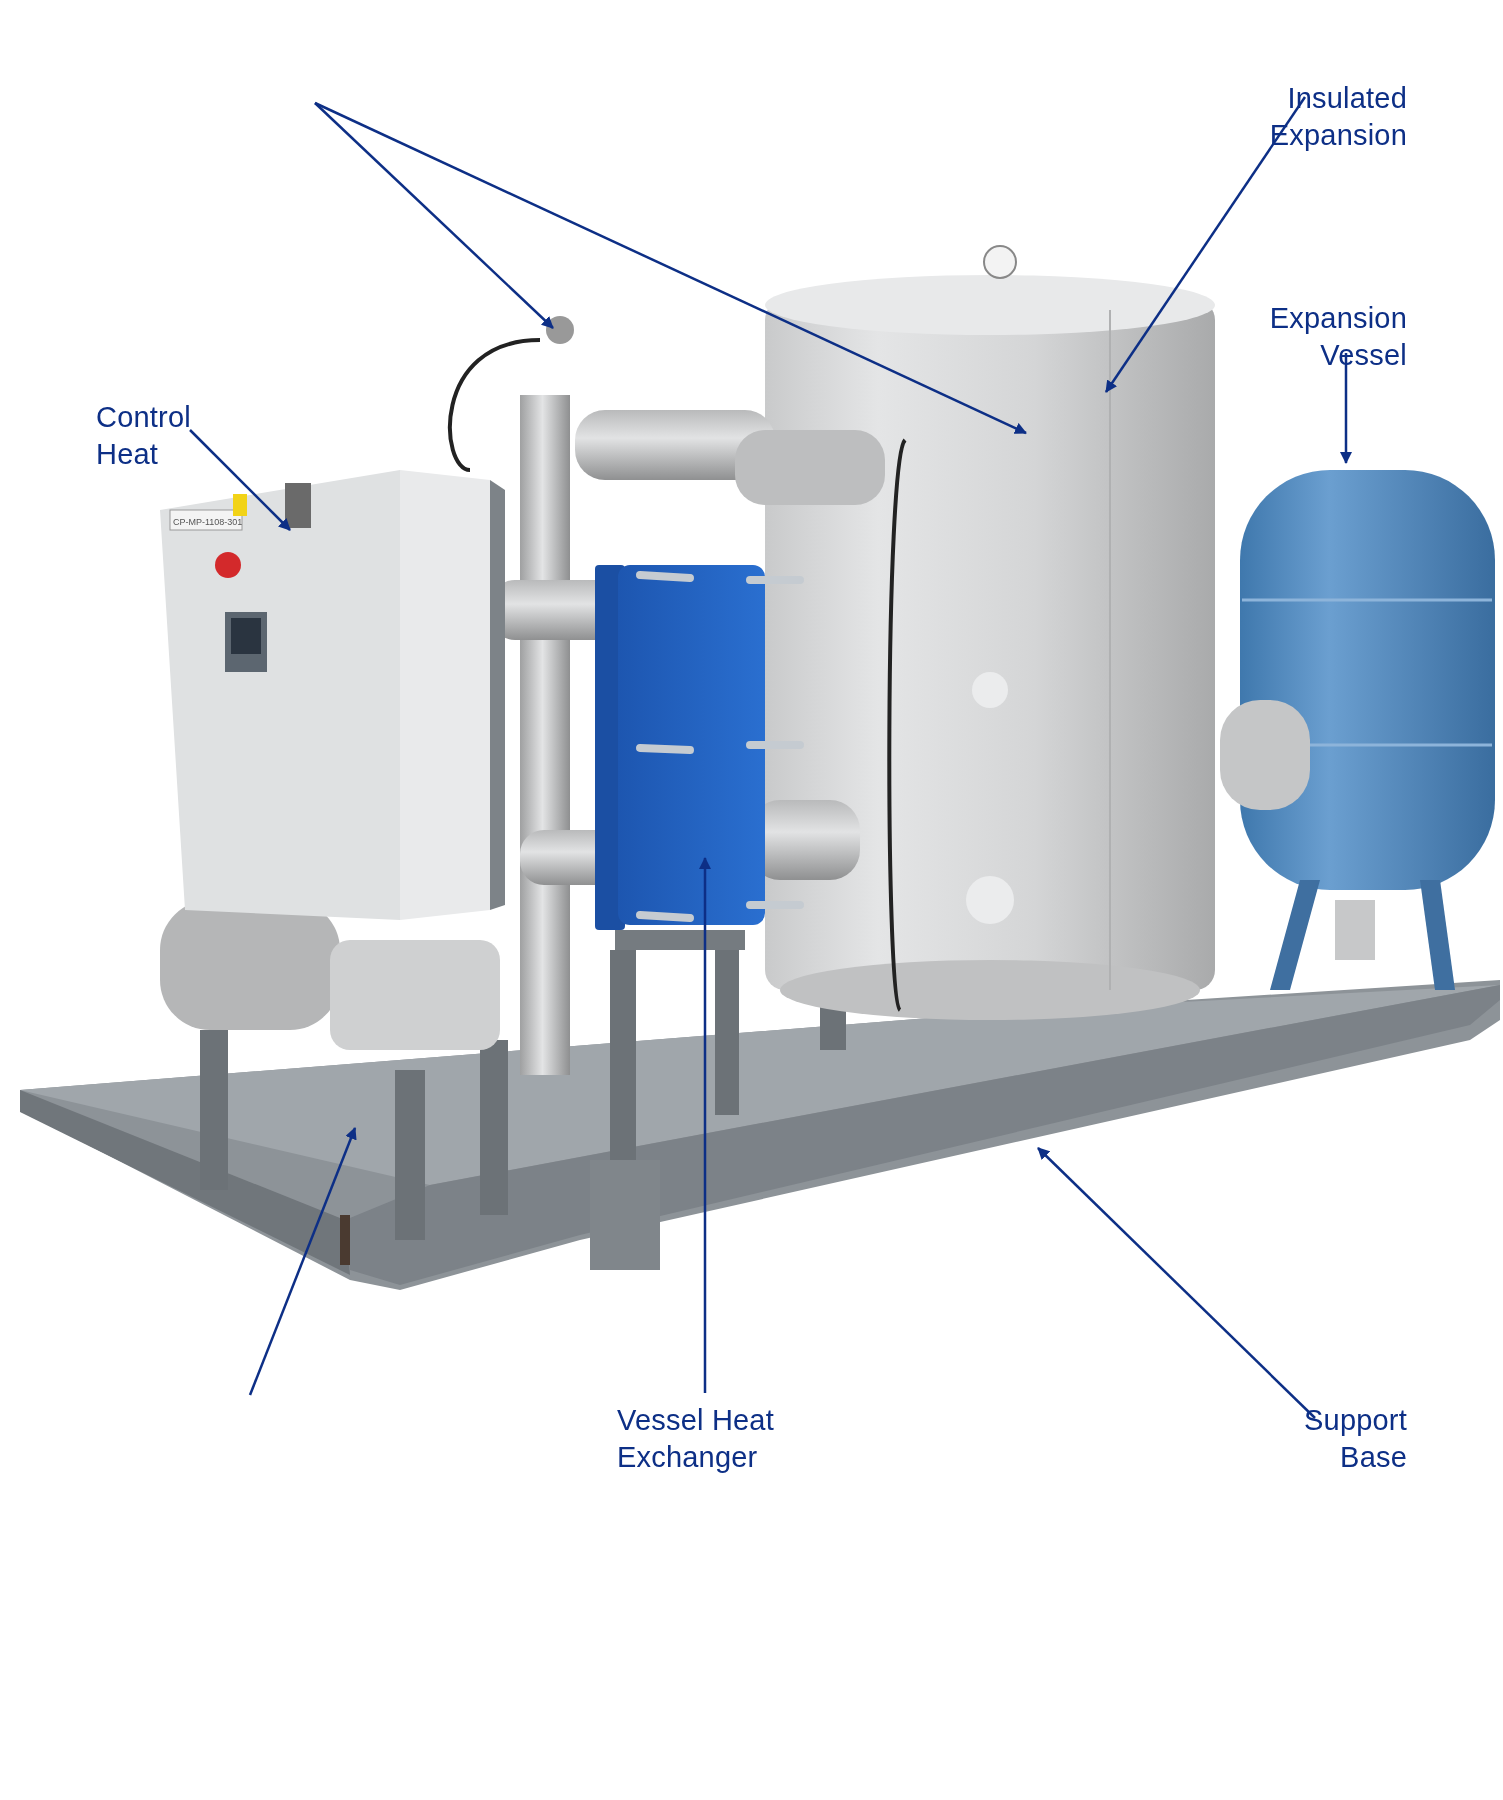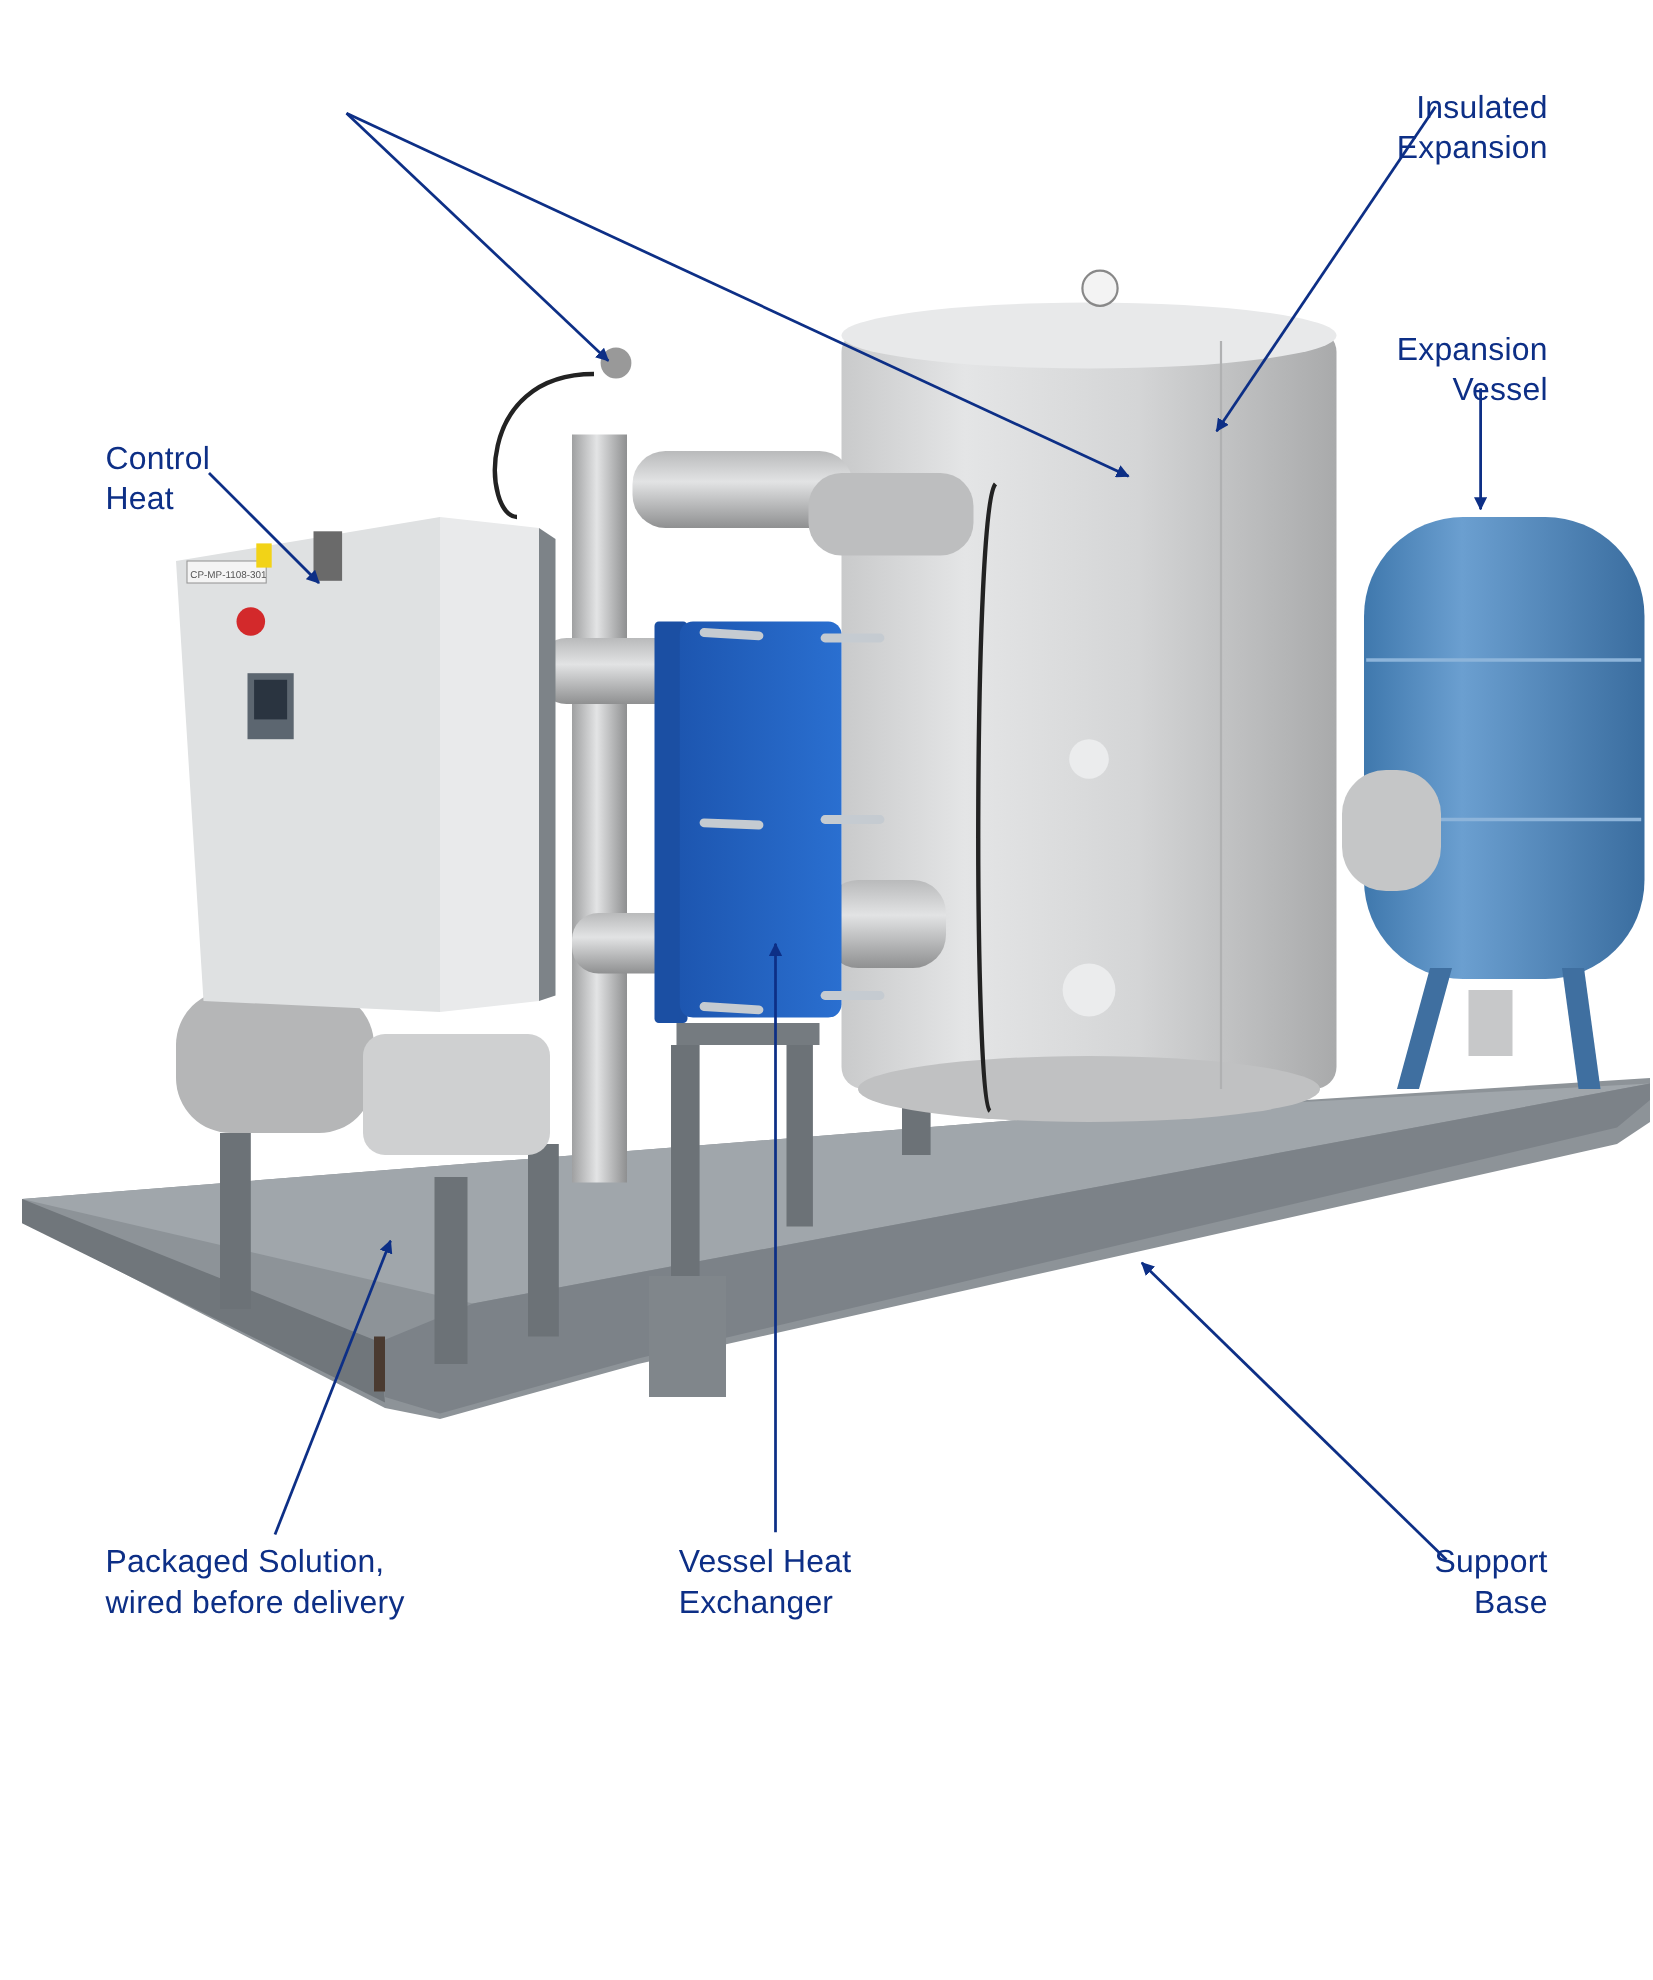--- a/index.html
+++ b/index.html
@@ -148,24 +148,20 @@
 <div class="label right" style="right:96px; top:80px;">
   <span>Insulated</span>
   <span>Expansion</span>
 </div>
 
 <div class="label right" style="right:96px; top:300px;margin-left:36px;">
   <span>Expansion</span>
   <span>Vessel</span>
 </div>
 
-<div class="label" style="left:96px; top:1402px;">
-  <span>Packaged Solution,</span>
-  <span>wired before delivery</span>
-</div>
 
 <div class="label" style="left:617px; top:1402px;">
   <span>Vessel Heat</span>
   <span>Exchanger</span>
 </div>
 
 <div class="label right" style="right:96px; top:1402px;">
   <span>Support</span>
   <span>Base</span>
 </div>

